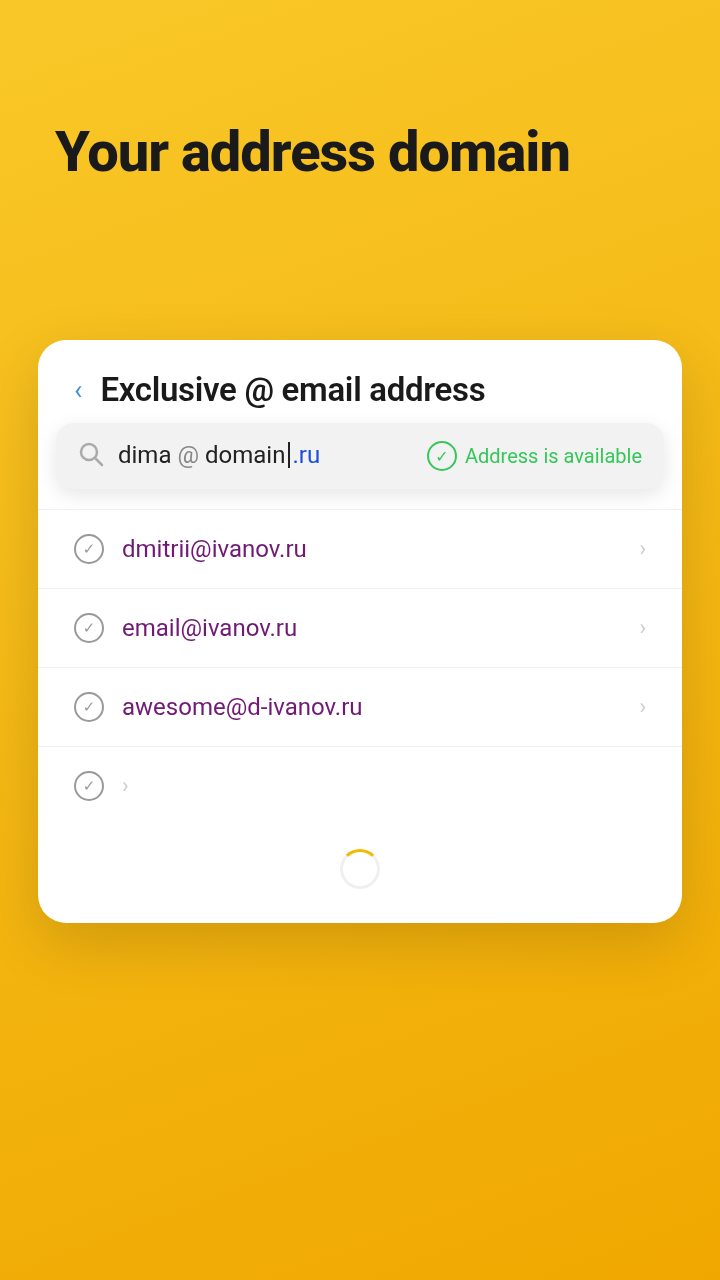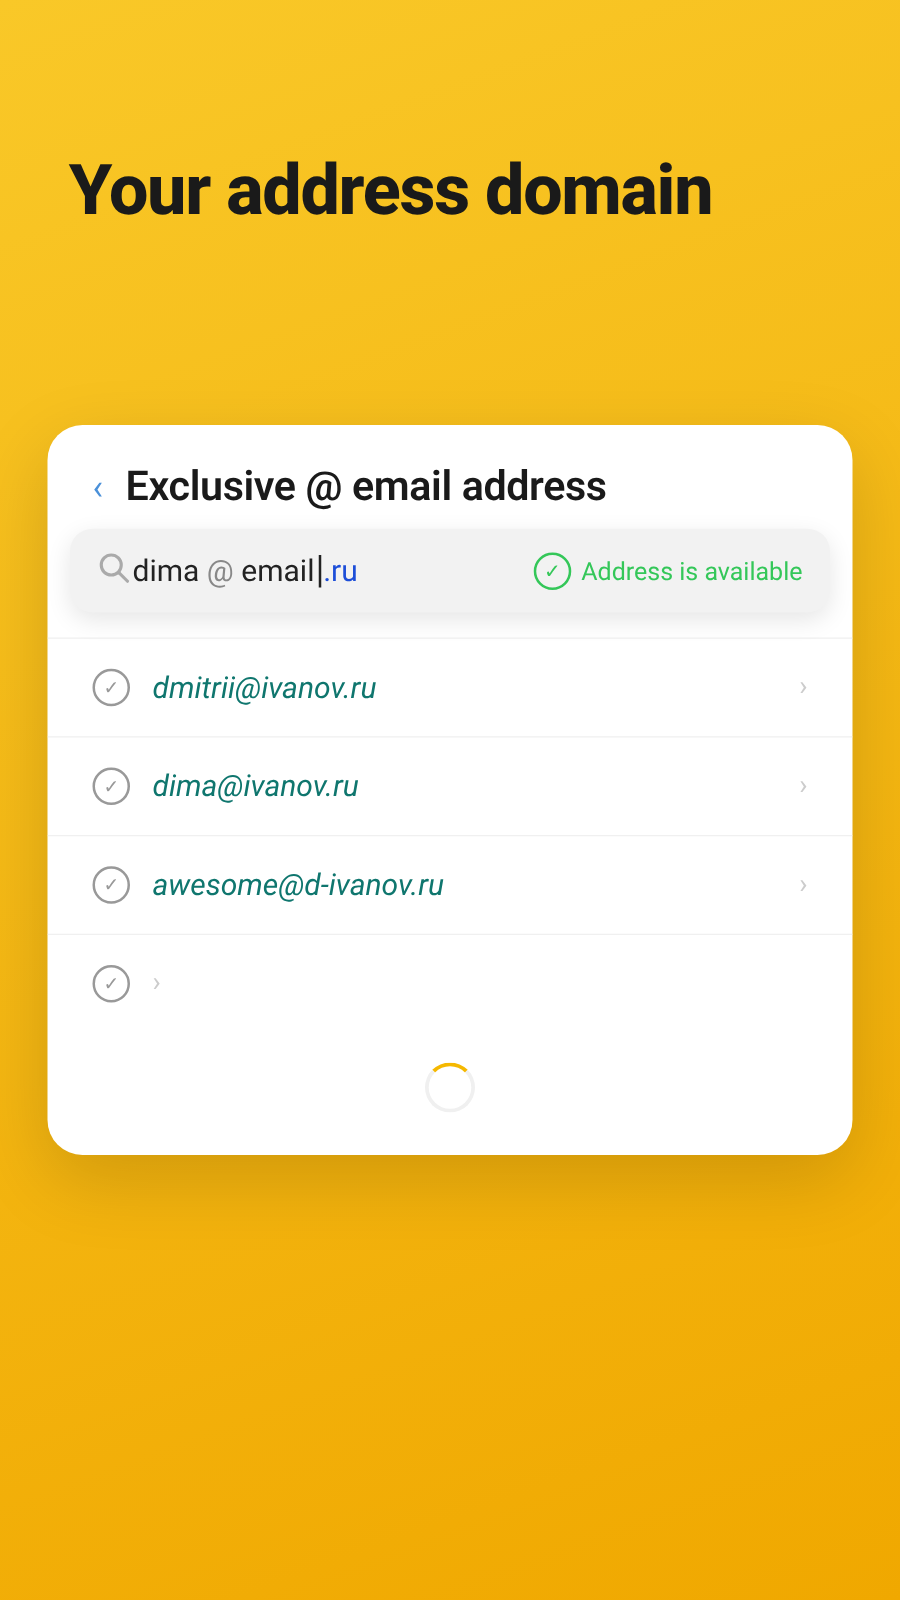--- a/index.html
+++ b/index.html
@@ -70,23 +70,23 @@
       font-weight: 600;
       color: #1a1a1a;
       letter-spacing: -0.3px;
     }
 
     .search-bar {
       margin: 0 18px 0 18px;
       background: #f2f2f2;
       border-radius: 18px;
       display: flex;
-      align-items: center;
+      align-items: flex-start;
       padding: 18px 22px;
-      gap: 2px;
+      gap: 14px;
       position: relative;
       transform: translateY(-10px);
       box-shadow: 0 6px 20px rgba(0,0,0,0.10);
     }
 
     .search-icon-wrap {
       color: #aaaaaa;
       font-size: 26px;
       line-height: 1;
       flex-shrink: 0;
@@ -184,23 +184,22 @@
       align-items: center;
       justify-content: center;
       color: #999999;
       font-size: 15px;
       flex-shrink: 0;
     }
 
     .suggestion-email {
       flex: 1;
       font-size: 24px;
-      color: #0f766e;
+      color: #701a75;
       font-weight: 400;
-      font-style: italic;
     }
 
     .suggestion-chevron {
       color: #cccccc;
       font-size: 22px;
       line-height: 1;
     }
 
     .loading-indicator {
       display: flex;
@@ -239,21 +238,21 @@
   <div class="search-bar">
     <span class="search-icon-wrap">
       <svg width="26" height="26" viewBox="0 0 26 26" fill="none" xmlns="http://www.w3.org/2000/svg">
         <circle cx="11" cy="11" r="8" stroke="#aaaaaa" stroke-width="2.5"></circle>
         <line x1="17.5" y1="17.5" x2="24" y2="24" stroke="#aaaaaa" stroke-width="2.5" stroke-linecap="round"></line>
       </svg>
     </span>
     <div class="search-input-display">
       <span class="search-username">dima</span>
       <span class="search-at"> @ </span>
-      <span class="search-domain">email</span>
+      <span class="search-domain">domain</span>
       <span class="search-cursor"></span>
       <span class="search-tld">.ru</span>
     </div>
     <div class="available-badge">
       <div class="available-icon">
         <span>✓</span>
       </div>
       <span class="available-text">Address is available</span>
     </div>
   </div>
@@ -265,21 +264,21 @@
         <span>✓</span>
       </div>
       <span class="suggestion-email">dmitrii@ivanov.ru</span>
       <span class="suggestion-chevron">›</span>
     </div>
 
     <div class="suggestion-item">
       <div class="suggestion-check">
         <span>✓</span>
       </div>
-      <span class="suggestion-email">dima@ivanov.ru</span>
+      <span class="suggestion-email">email@ivanov.ru</span>
       <span class="suggestion-chevron">›</span>
     </div>
 
     <div class="suggestion-item">
       <div class="suggestion-check">
         <span>✓</span>
       </div>
       <span class="suggestion-email">awesome@d-ivanov.ru</span>
       <span class="suggestion-chevron">›</span>
     </div>

